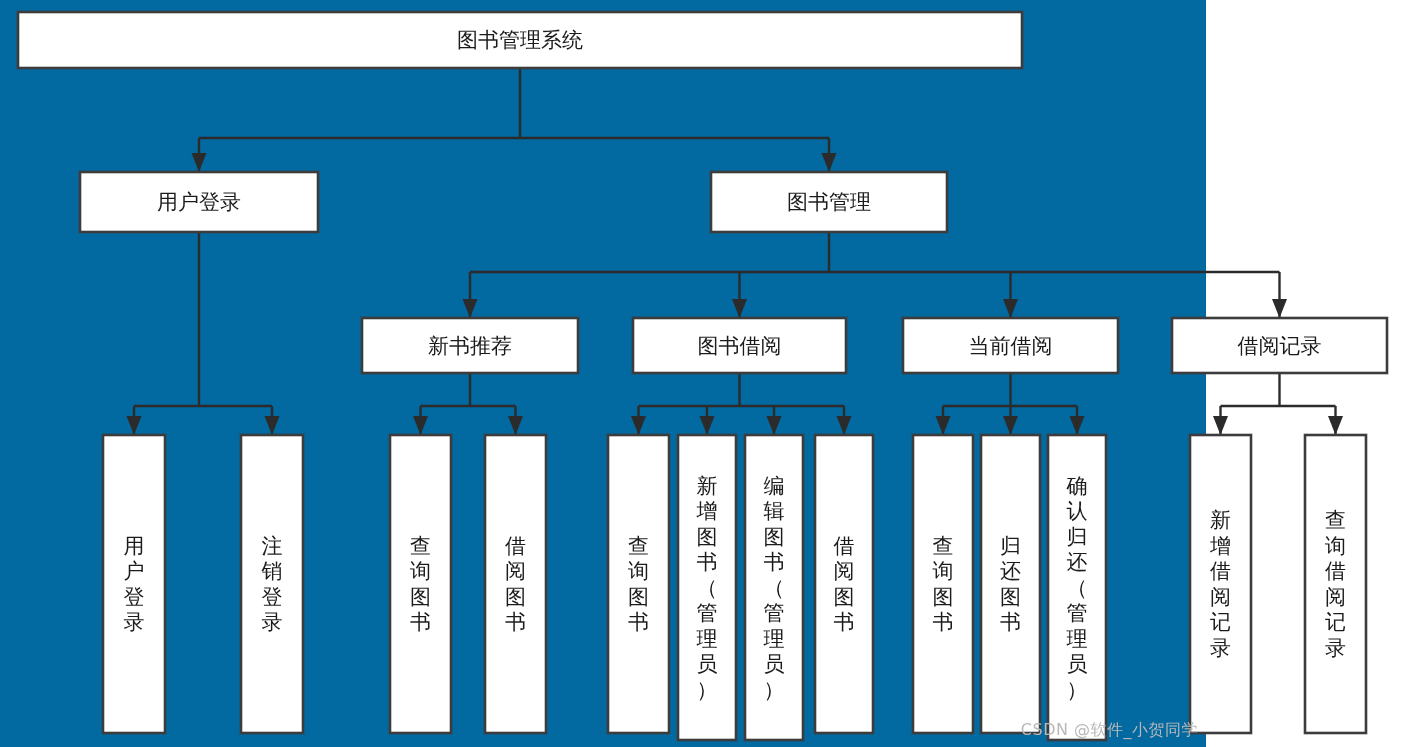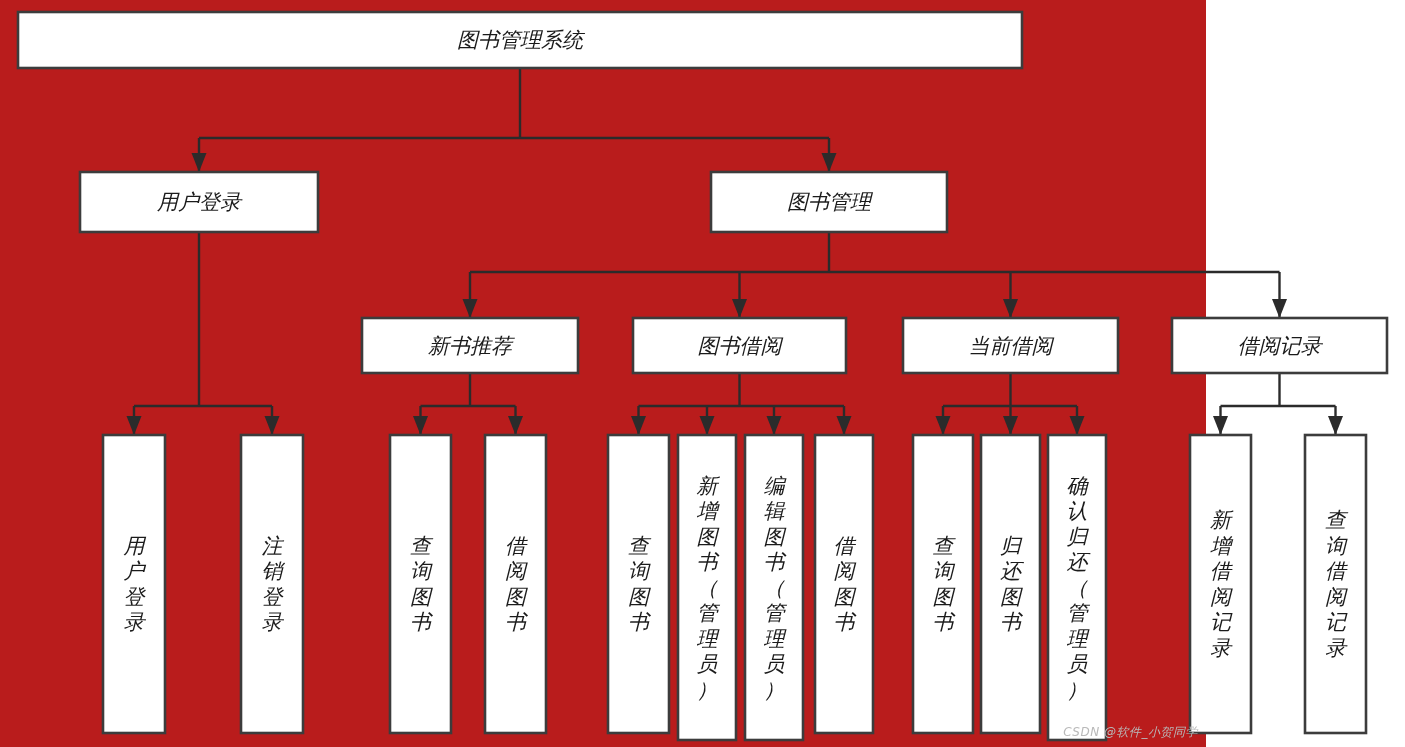--- a/index.html
+++ b/index.html
@@ -11,22 +11,21 @@
   body {
     width: 1405px;
     height: 747px;
     font-family: "DejaVu Sans", "Liberation Sans", sans-serif;
     overflow: hidden;
   }
   #diagram-root {
     position: relative;
     width: 1206px;
     height: 747px;
-    background: #b91c1c;
-    font-style: italic;
+    background: #0369a1;
   }
   svg#flow-svg {
     position: absolute;
     top: 0;
     left: 0;
     width: 1405px;
     height: 747px;
     display: block;
   }
   .node-rect {
@@ -55,21 +54,21 @@
   }
   .edge-arrow {
     fill: #2b2b2b;
     stroke: none;
   }
   .watermark {
     position: absolute;
     right: 8px;
     bottom: 6px;
     font-family: "DejaVu Sans", "Liberation Sans", sans-serif;
-    font-size: 12px;
+    font-size: 16px;
     color: #b9b9b9;
     white-space: nowrap;
     letter-spacing: 0.5px;
     user-select: none;
   }
 </style>
 </head>
 <body>
 
 <div id="diagram-root">

